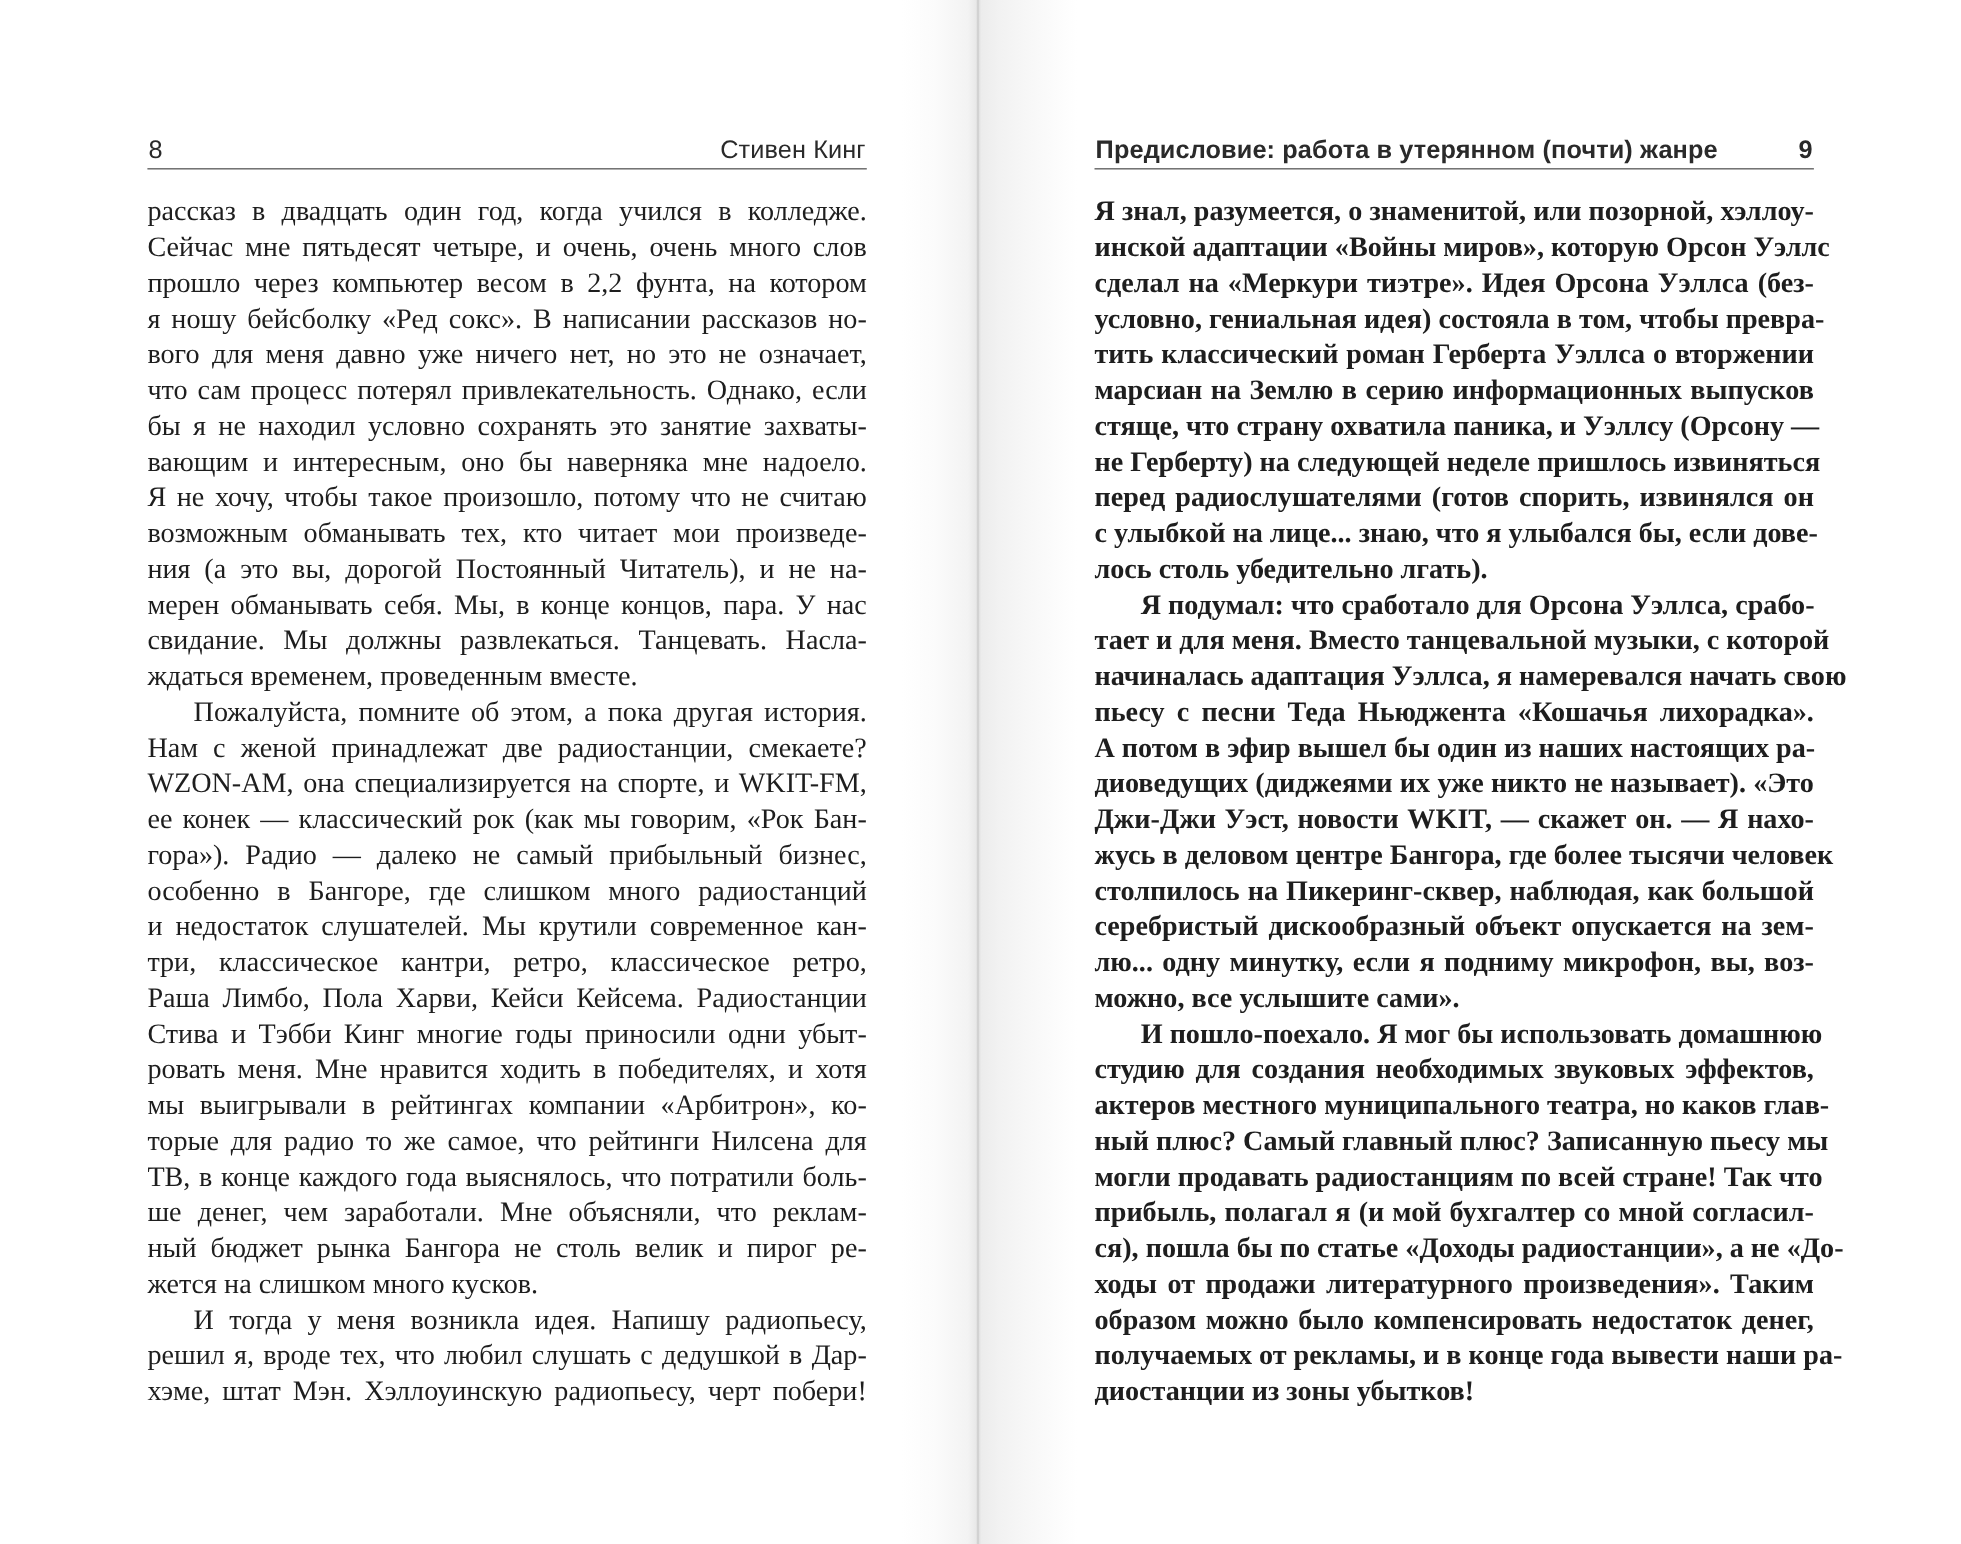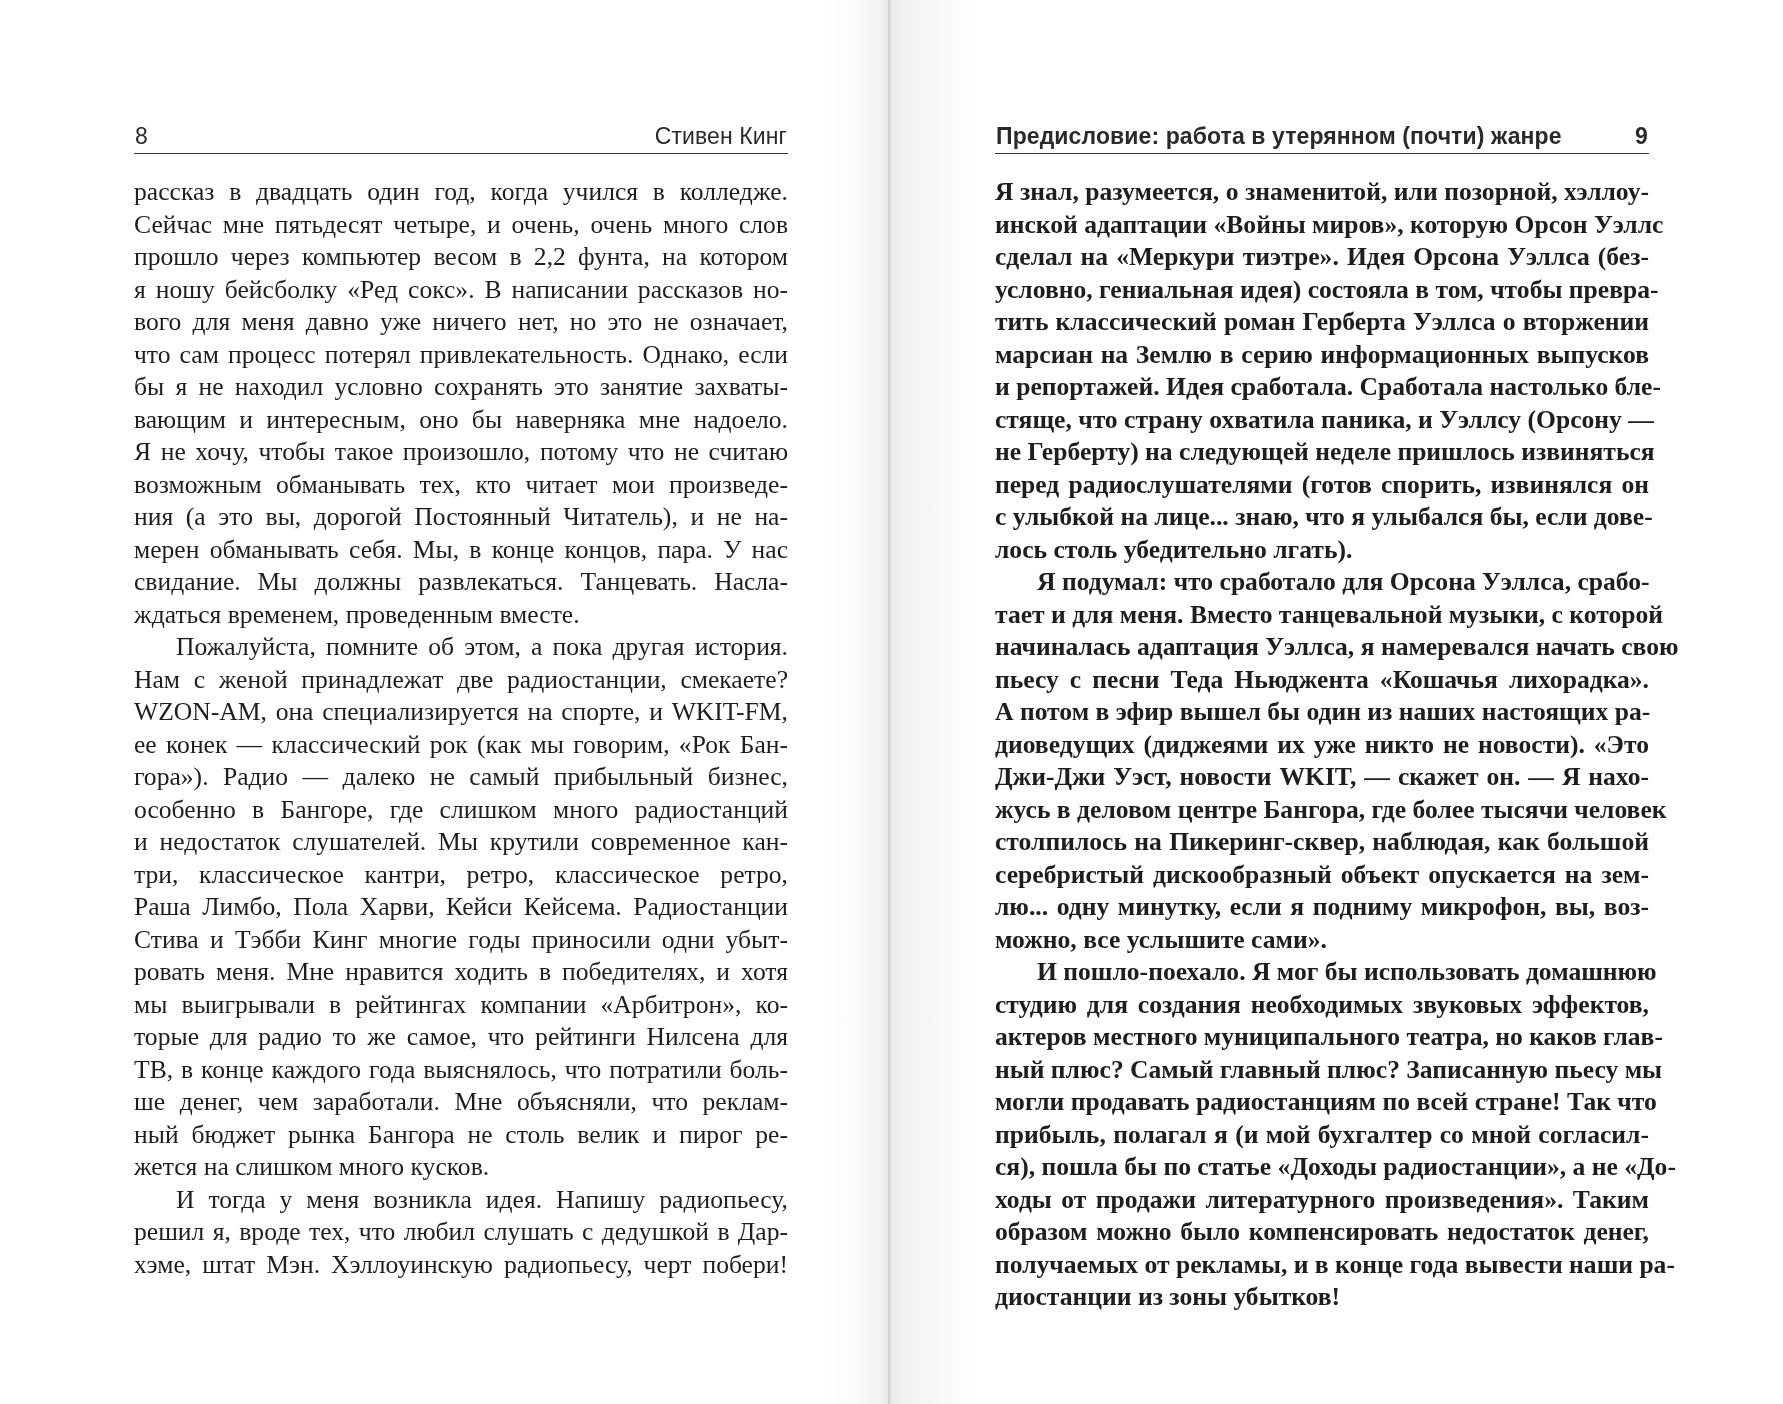--- a/index.html
+++ b/index.html
@@ -147,32 +147,31 @@
         <span>Предисловие: работа в утерянном (почти) жанре</span>
         <span>9</span>
       </div>
       <div class="body-text" id="right-body">
           <span class="line">Я знал, разумеется, о знаменитой, или позорной, хэллоу-</span>
           <span class="line">инской адаптации «Войны миров», которую Орсон Уэллс</span>
           <span class="line">сделал на «Меркури тиэтре». Идея Орсона Уэллса (без-</span>
           <span class="line">условно, гениальная идея) состояла в том, чтобы превра-</span>
           <span class="line">тить классический роман Герберта Уэллса о вторжении</span>
           <span class="line">марсиан на Землю в серию информационных выпусков</span>
-          <span class="line">и репортажей. Идея сработала. Сработала настолько бле-</span>
           <span class="line">стяще, что страну охватила паника, и Уэллсу (Орсону —</span>
           <span class="line">не Герберту) на следующей неделе пришлось извиняться</span>
           <span class="line">перед радиослушателями (готов спорить, извинялся он</span>
           <span class="line">с улыбкой на лице... знаю, что я улыбался бы, если дове-</span>
           <span class="line last">лось столь убедительно лгать).</span>
           <span class="line indent">Я подумал: что сработало для Орсона Уэллса, срабо-</span>
           <span class="line">тает и для меня. Вместо танцевальной музыки, с которой</span>
           <span class="line">начиналась адаптация Уэллса, я намеревался начать свою</span>
           <span class="line">пьесу с песни Теда Ньюджента «Кошачья лихорадка».</span>
           <span class="line">А потом в эфир вышел бы один из наших настоящих ра-</span>
-          <span class="line">диоведущих (диджеями их уже никто не новости). «Это</span>
+          <span class="line">диоведущих (диджеями их уже никто не называет). «Это</span>
           <span class="line">Джи-Джи Уэст, новости WKIT, — скажет он. — Я нахо-</span>
           <span class="line">жусь в деловом центре Бангора, где более тысячи человек</span>
           <span class="line">столпилось на Пикеринг-сквер, наблюдая, как большой</span>
           <span class="line">серебристый дискообразный объект опускается на зем-</span>
           <span class="line">лю... одну минутку, если я подниму микрофон, вы, воз-</span>
           <span class="line last">можно, все услышите сами».</span>
           <span class="line indent">И пошло-поехало. Я мог бы использовать домашнюю</span>
           <span class="line">студию для создания необходимых звуковых эффектов,</span>
           <span class="line">актеров местного муниципального театра, но каков глав-</span>
           <span class="line">ный плюс? Самый главный плюс? Записанную пьесу мы</span>

